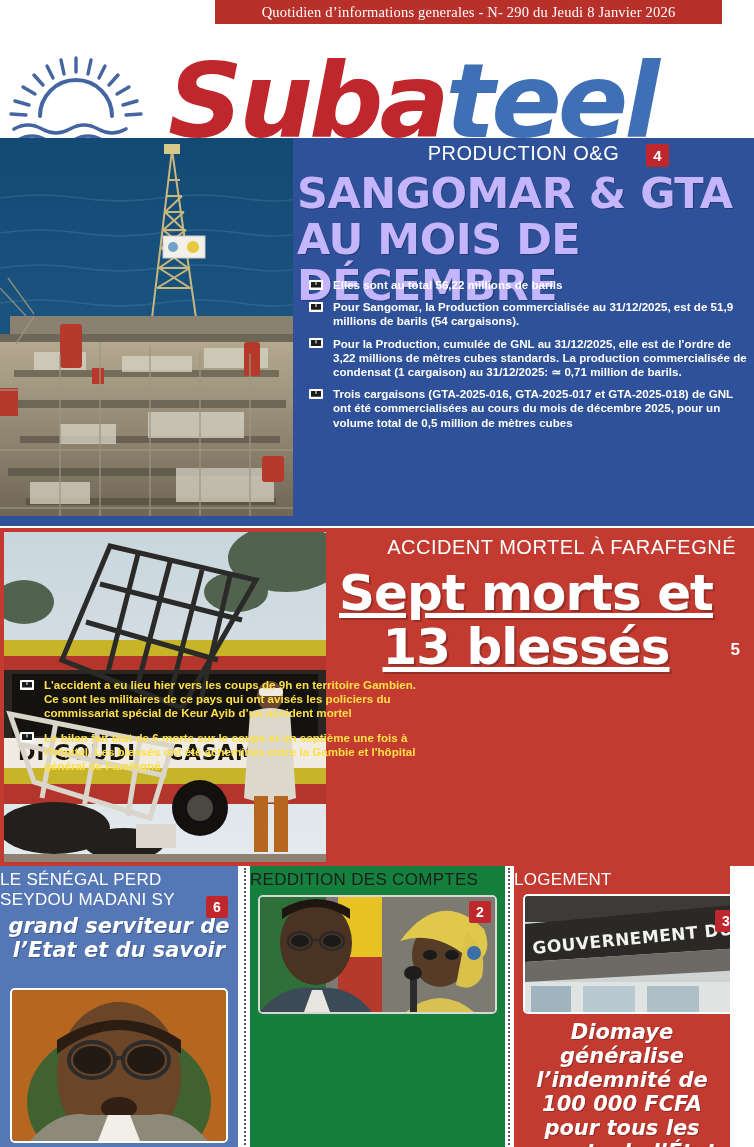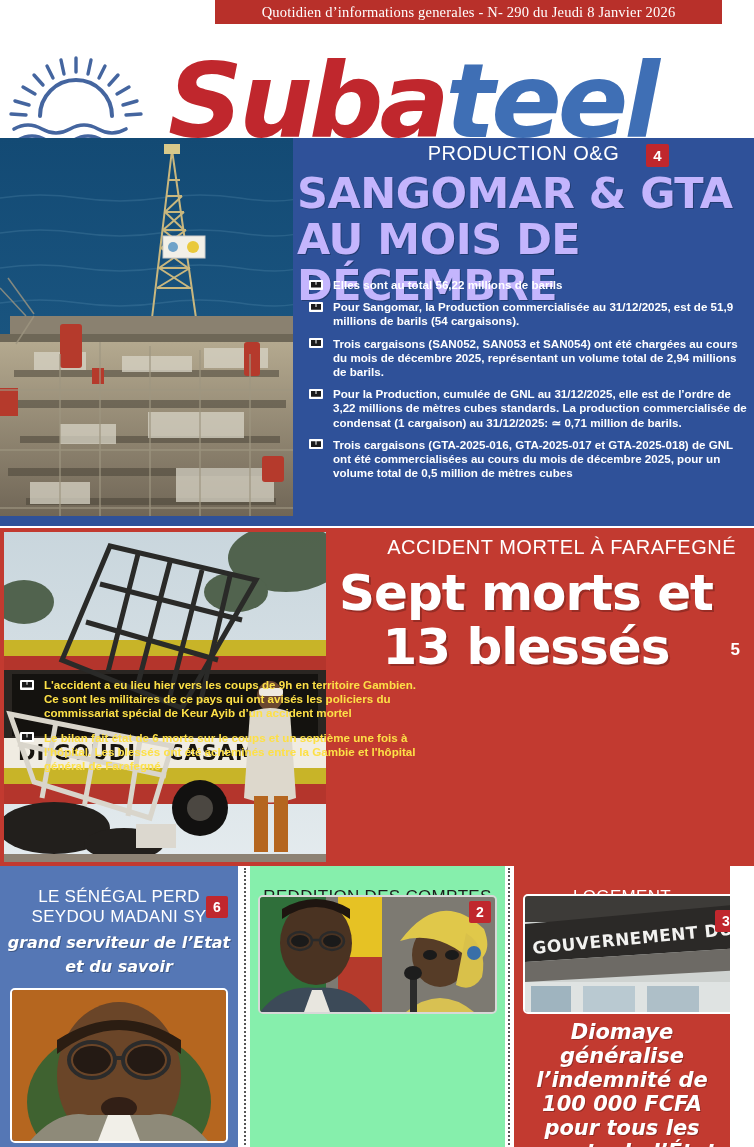--- a/index.html
+++ b/index.html
@@ -186,20 +186,21 @@
     left: 0; top: 34px;
     width: 400px;
     text-align: center;
     color: #ffffff;
     font-family: "DejaVu Sans", sans-serif;
     font-weight: bold;
     font-size: 50px;
     line-height: 54px;
     letter-spacing: -1px;
     text-shadow: 2px 2px 0 rgba(0,0,0,.22);
+    text-decoration: underline;
   }
   .badge-acc {
     position: absolute;
     right: 14px; top: 108px;
     width: auto; height: auto;
     background: transparent;
     color: #ffffff;
     font-size: 17px;
     font-weight: bold;
   }
@@ -222,41 +223,40 @@
 
   .panel-a { left: 0; width: 238px; background: #5577b5; }
   .divider {
     position: absolute;
     top: 2px;
     width: 0; height: 277px;
     border-left: 2px dotted #555555;
   }
   .div-1 { left: 244px; }
   .div-2 { left: 508px; }
-  .panel-b { left: 250px; width: 255px; background: #86efac; }
+  .panel-b { left: 250px; width: 255px; background: #15803d; }
   .panel-c { left: 514px; width: 216px; background: #c23a30; }
 
   .p-kicker {
     width: 100%;
-    text-align: center;
     color: #ffffff;
     font-size: 17px;
     line-height: 20px;
     letter-spacing: 0.3px;
-    padding-top: 21px;
+    padding-top: 4px;
   }
   .p-kicker-dark { color: #1c1c1c; }
   .p-subhead {
     width: 100%;
     text-align: center;
     color: #ffffff;
     font-family: "DejaVu Sans", sans-serif;
     font-weight: bold;
     font-style: italic;
-    font-size: 16px;
+    font-size: 21px;
     line-height: 24px;
     padding: 4px 6px 0 6px;
     text-shadow: 1px 1px 0 rgba(0,0,0,.25);
   }
   .p-headline-dark {
     width: 100%;
     text-align: center;
     color: #0e0e0e;
     font-family: "DejaVu Sans", sans-serif;
     font-weight: bold;
@@ -407,24 +407,20 @@
       <div class="bullet">
         <span class="bullet-icon"></span>
         <span>Elles sont au total 56,22 millions de barils</span>
       </div>
       <div class="bullet">
         <span class="bullet-icon"></span>
         <span>Pour Sangomar, la Production commercialisée au 31/12/2025, est de 51,9 millions de barils (54 cargaisons).</span>
       </div>
       <div class="bullet">
         <span class="bullet-icon"></span>
-        <span>Trois cargaisons (SAN052, SAN053 et SAN054) ont été chargées au cours du mois de décembre 2025, représentant un volume total de 2,94 millions de barils.</span>
-      </div>
-      <div class="bullet">
-        <span class="bullet-icon"></span>
         <span>Pour la Production, cumulée de GNL au 31/12/2025, elle est de l’ordre de  3,22 millions de mètres cubes standards. La production commercialisée de condensat (1 cargaison) au 31/12/2025: ≃ 0,71 million de barils.</span>
       </div>
       <div class="bullet">
         <span class="bullet-icon"></span>
         <span>Trois cargaisons (GTA-2025-016, GTA-2025-017 et GTA-2025-018) de GNL ont été commercialisées au cours du mois de décembre 2025, pour un volume total de 0,5 million de mètres cubes</span>
       </div>
     </div>
   </div>
 
   <div class="sec-acc">

